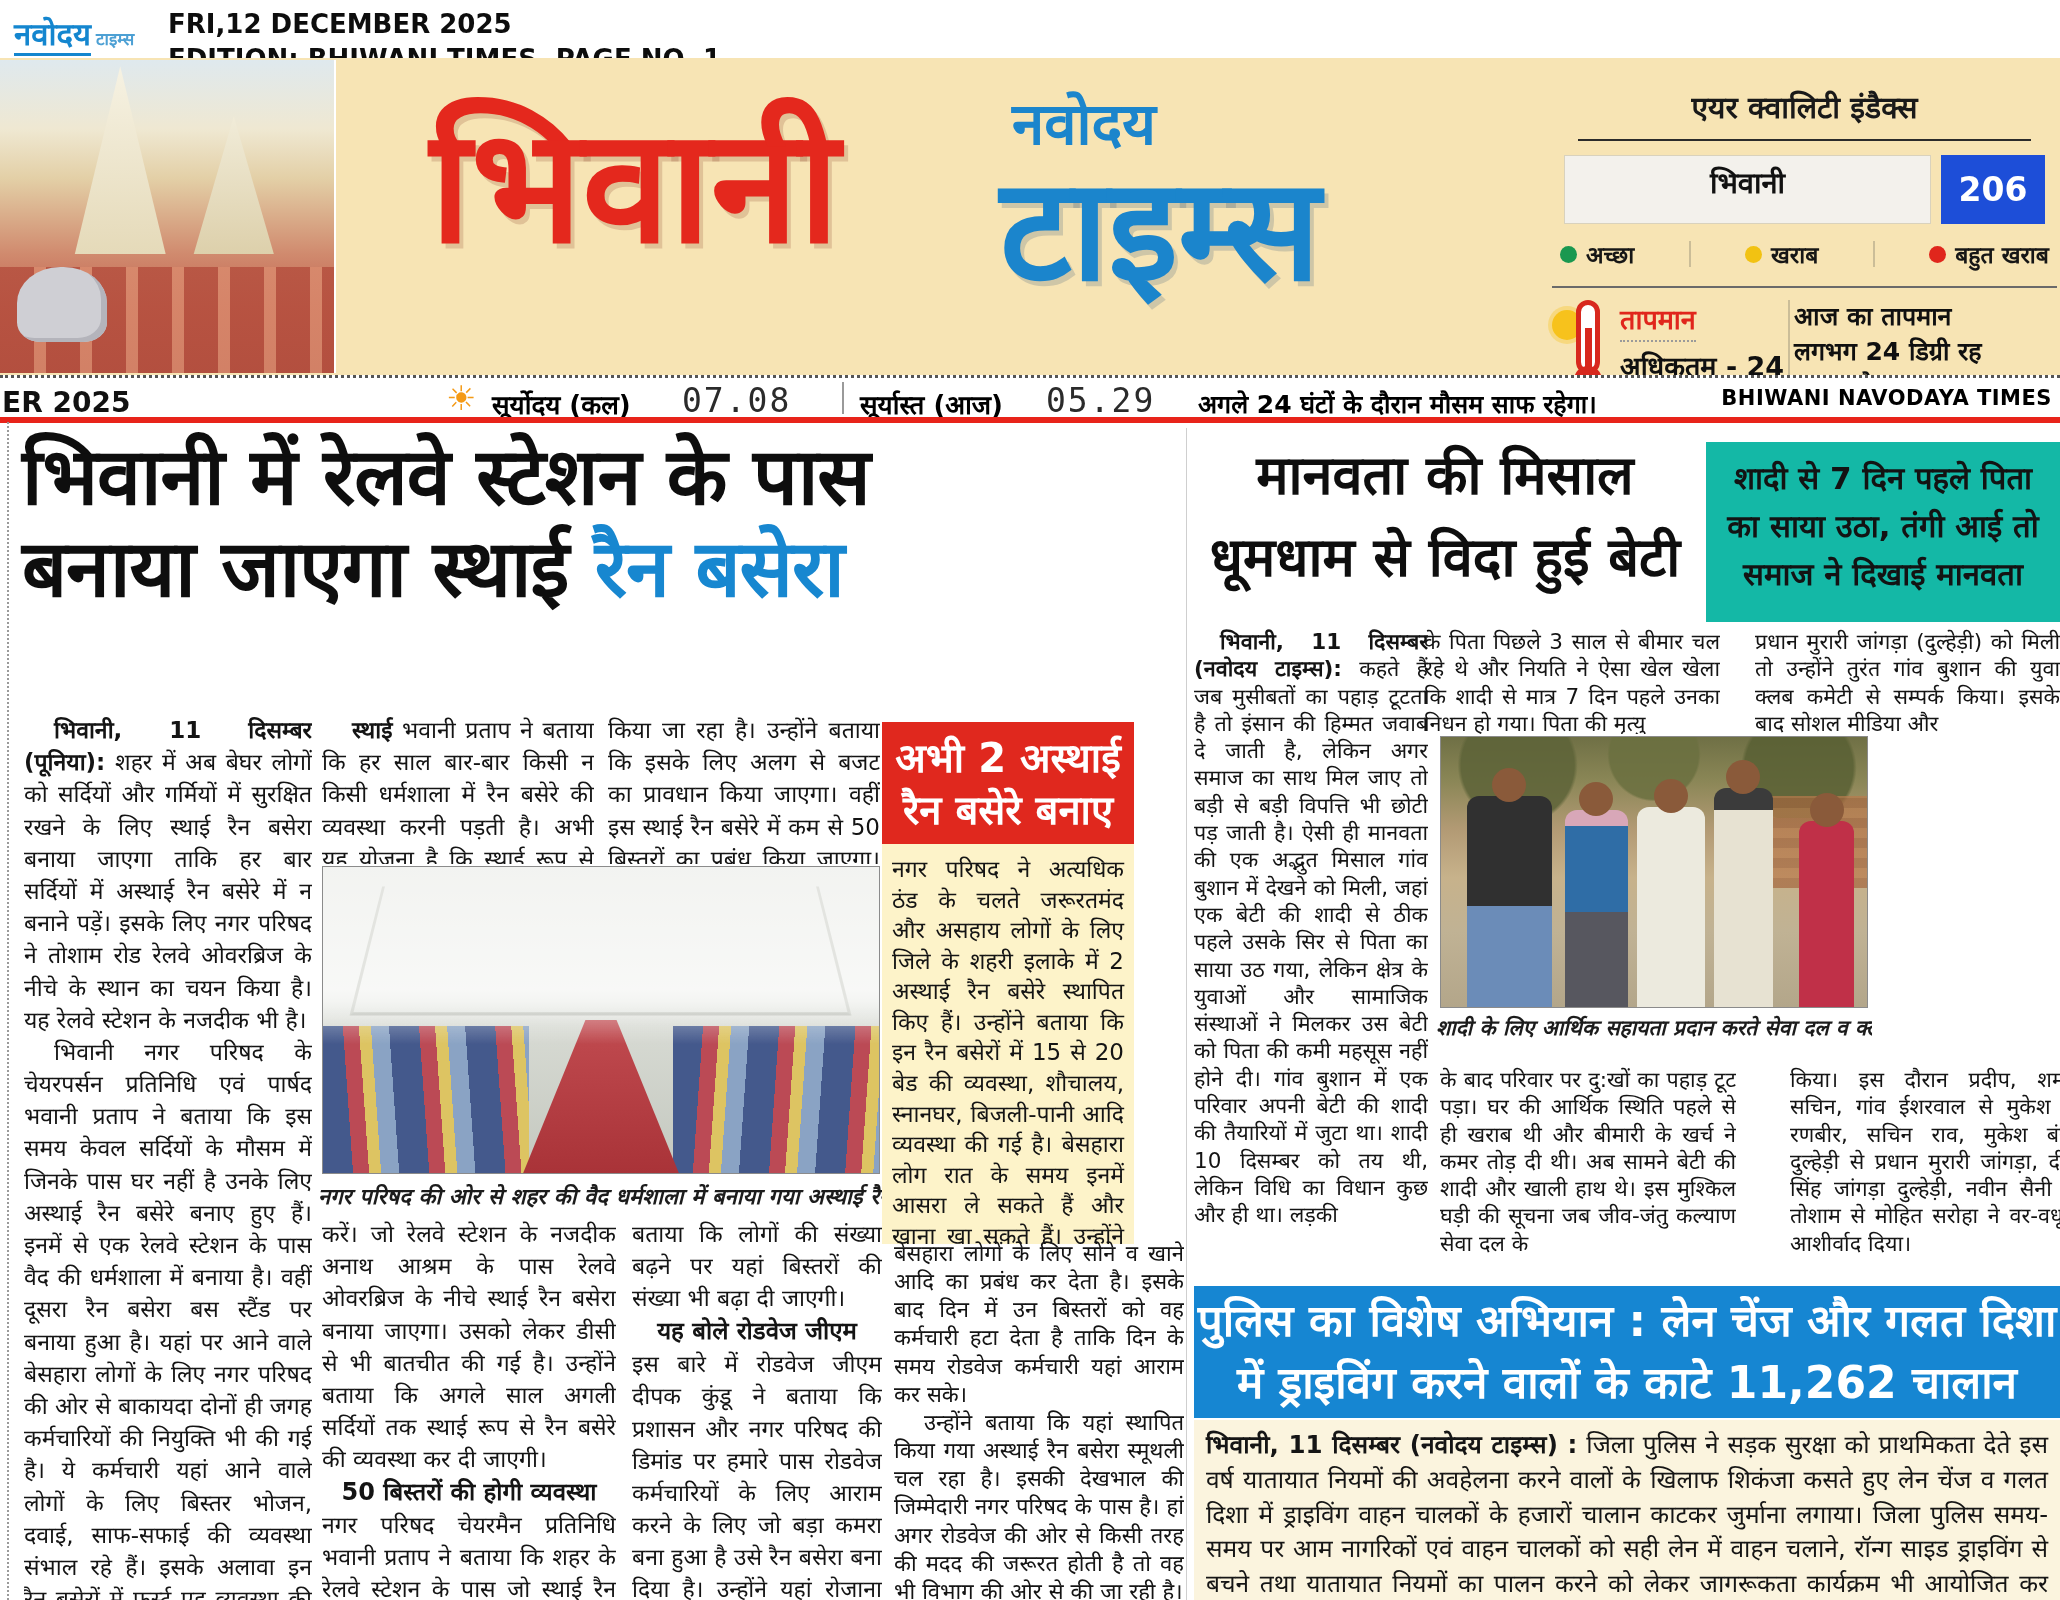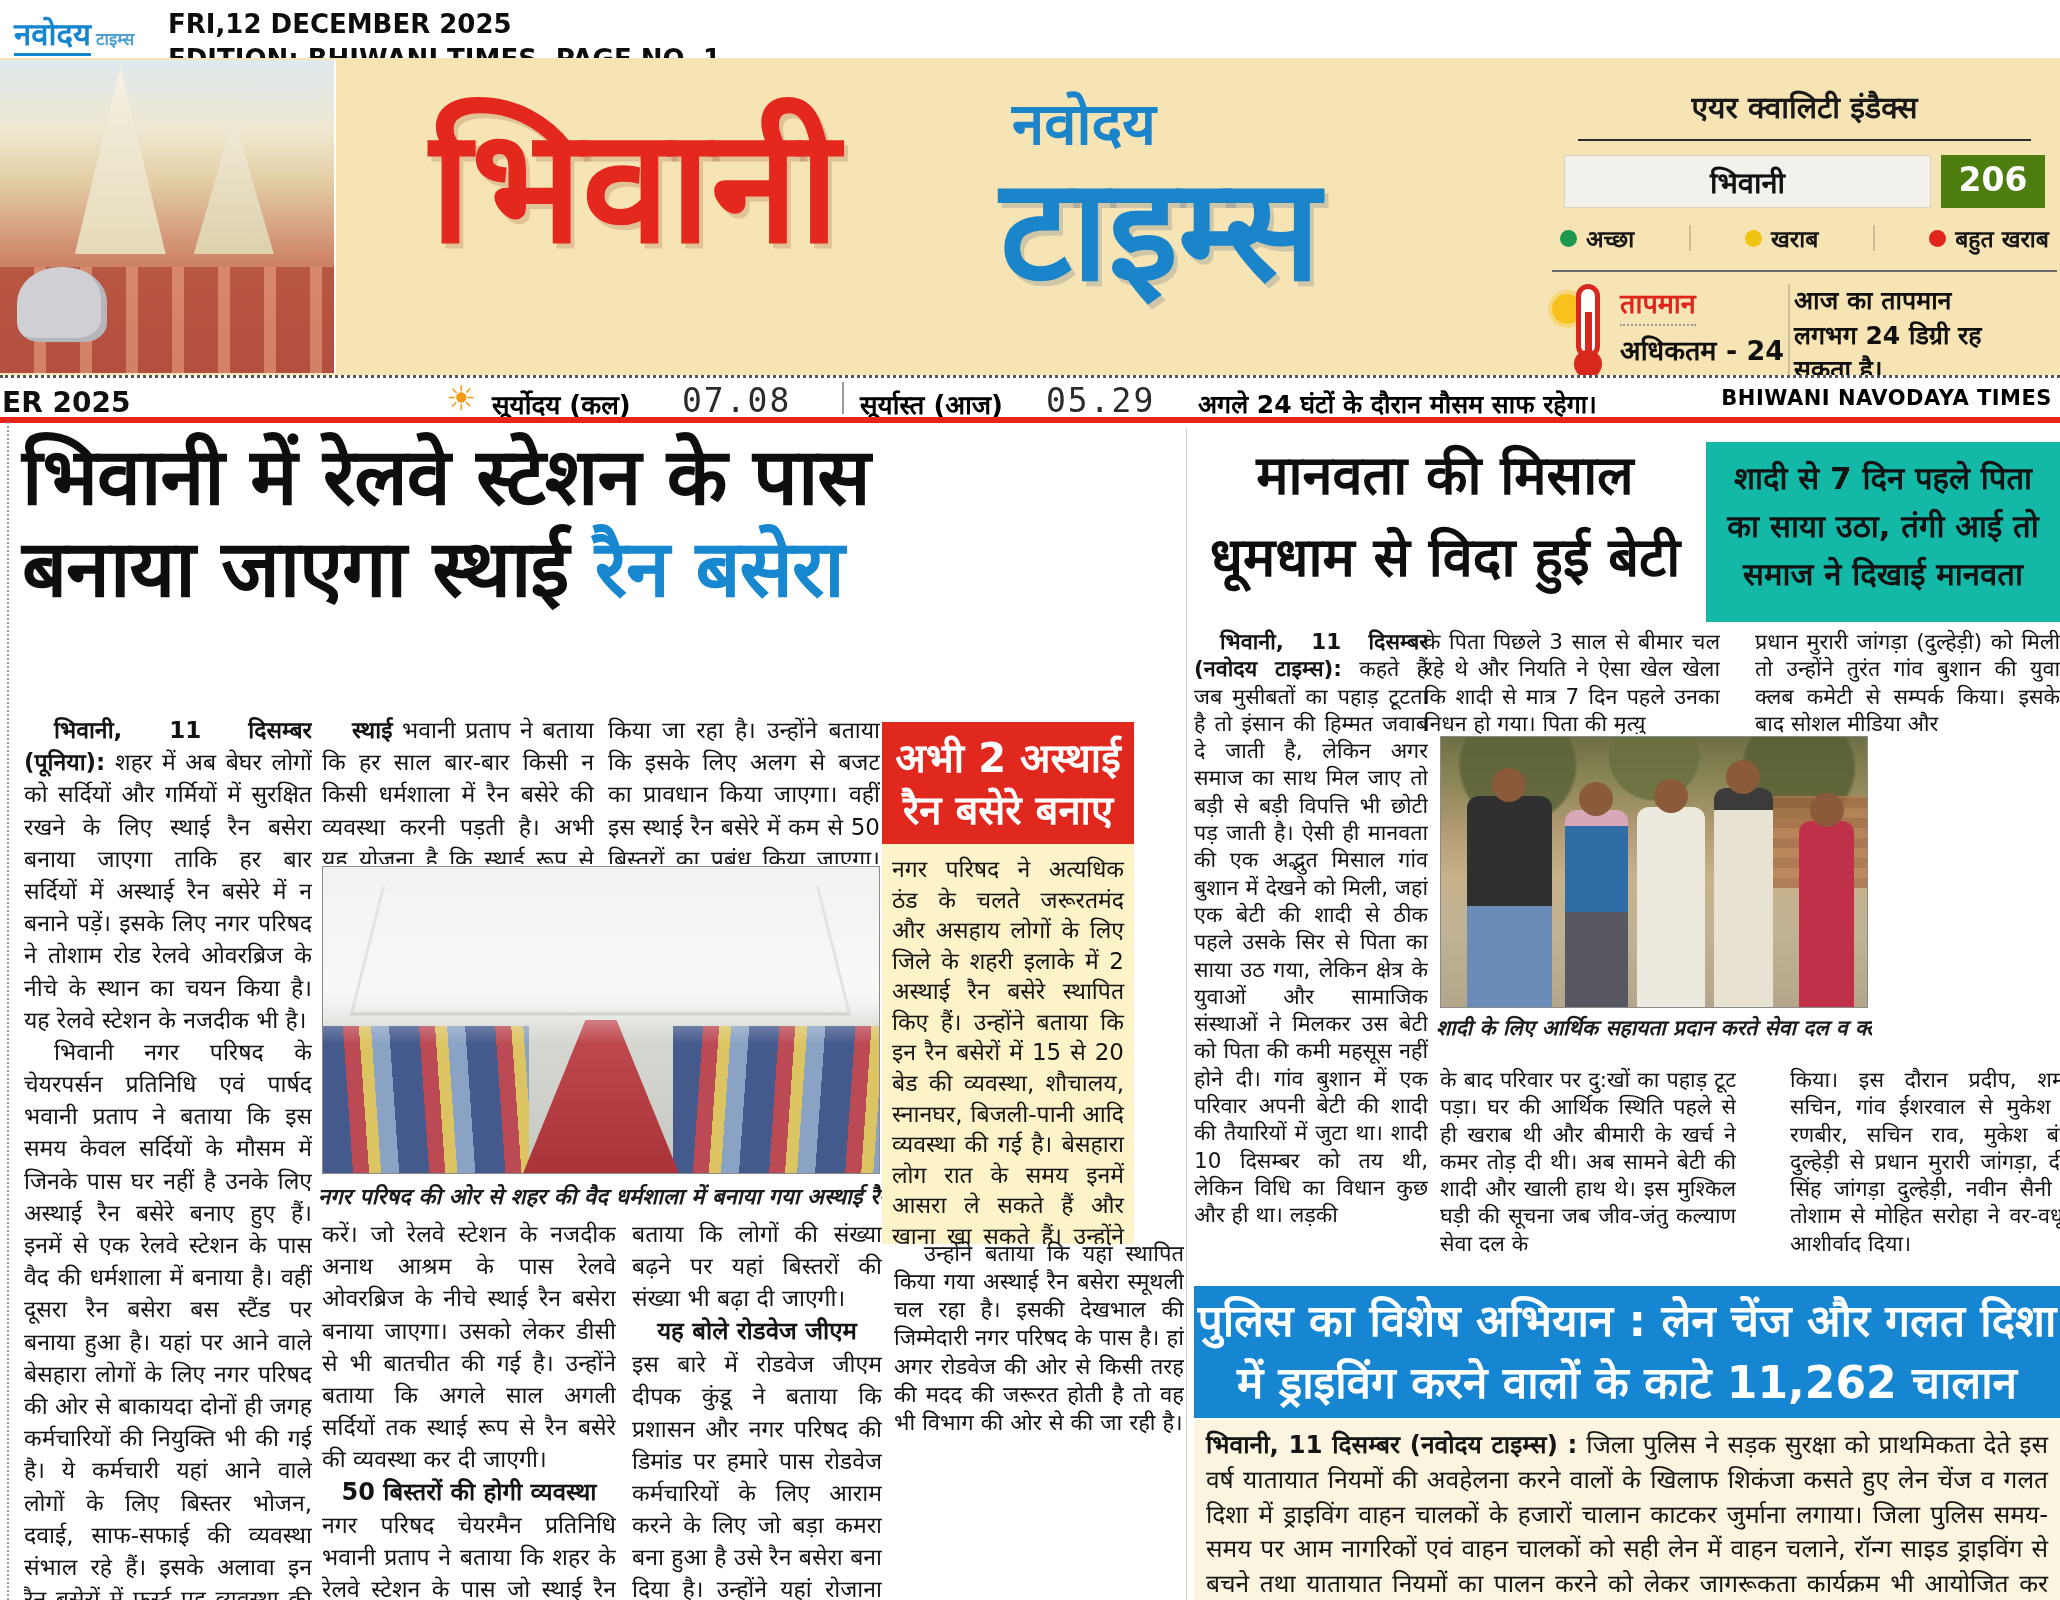--- a/index.html
+++ b/index.html
@@ -26,21 +26,21 @@
   .brand-red{left:430px;top:6px;font-size:158px;line-height:1.55;font-weight:bold;color:#e4281d;text-shadow:4px 5px 0 rgba(120,40,20,.18);white-space:nowrap}
   .brand-top{left:1012px;top:24px;font-size:58px;font-weight:bold;color:#1b85cc;white-space:nowrap}
   .brand-main{left:1000px;top:62px;font-size:142px;line-height:1.55;font-weight:bold;color:#1b85cc;text-shadow:4px 5px 0 rgba(20,60,110,.18);white-space:nowrap}
 
   
   .aqi{left:1552px;top:28px;width:505px}
   .aqi-title{text-align:center;font-size:30px;font-weight:bold;color:#191919}
   .aqi-hr{margin:12px 26px 0;border-top:2px solid #2b2b2b}
   .aqi-row{display:flex;gap:10px;margin:14px 12px 0}
   .aqi-city{flex:1;background:#f3f1ec;border:1px solid #d9d2bd;text-align:center;font-size:29px;font-weight:bold;padding:6px 0;color:#111}
-  .aqi-value{width:104px;background:#4d7c0f;color:#fff;text-align:center;font-size:33px;font-weight:bold;padding:5px 0}
+  .aqi-value{width:104px;background:#1d4ed8;color:#fff;text-align:center;font-size:33px;font-weight:bold;padding:15px 0}
   .aqi-legend{display:flex;justify-content:space-between;align-items:center;margin:14px 8px 0}
   .leg{display:flex;align-items:center;gap:9px;font-size:23px;font-weight:bold;color:#161616}
   .dot{width:17px;height:17px;border-radius:50%}
   .dot-good{background:#1a9850}.dot-bad{background:#f2c212}.dot-vbad{background:#e0261c}
   .leg-sep{width:2px;height:26px;background:#cbbd98}
   .aqi-hr2{margin:16px 0 0;border-top:2px solid #6a6a6a}
   .temp-wrap{display:flex;gap:4px;margin-top:12px;align-items:flex-start}
   .temp-icon{position:relative;width:64px;height:100px;flex:0 0 64px}
   .temp-sun{position:absolute;left:0;top:10px;width:30px;height:30px;border-radius:50%;background:#f7c21c;box-shadow:0 0 0 4px rgba(247,194,28,.35)}
   .temp-tube{position:absolute;left:24px;top:0;width:24px;height:74px;border:5px solid #d8281e;border-radius:13px;background:#fff}
@@ -254,20 +254,21 @@
 
   <div class="abs sidebox">
     <div class="box-head">
       <div>अभी 2 अस्थाई</div>
       <div>रैन बसेरे बनाए</div>
     </div>
     <div class="box-body">नगर परिषद ने अत्यधिक ठंड के चलते जरूरतमंद और असहाय लोगों के लिए जिले के शहरी इलाके में 2 अस्थाई रैन बसेरे स्थापित किए हैं। उन्होंने बताया कि इन रैन बसेरों में 15 से 20 बेड की व्यवस्था, शौचालय, स्नानघर, बिजली-पानी आदि व्यवस्था की गई है। बेसहारा लोग रात के समय इनमें आसरा ले सकते हैं और खाना खा सकते हैं। उन्होंने बताया कि हर साल अस्थाई रैन बसेरों की समस्या से छुटकारा पाने के लिए ही अगले साल से स्थाई रैन बसेरा बनाया जा रहा है।</div>
   </div>
 
   <div class="abs btxt c4">
+    <p style="text-indent:0">बेसहारा लोगों के लिए सोने व खाने आदि का प्रबंध कर देता है। इसके बाद दिन में उन बिस्तरों को वह कर्मचारी हटा देता है ताकि दिन के समय रोडवेज कर्मचारी यहां आराम कर सके।</p>
     <p>उन्होंने बताया कि यहां स्थापित किया गया अस्थाई रैन बसेरा स्मूथली चल रहा है। इसकी देखभाल की जिम्मेदारी नगर परिषद के पास है। हां अगर रोडवेज की ओर से किसी तरह की मदद की जरूरत होती है तो वह भी विभाग की ओर से की जा रही है।</p>
   </div>
 
   <div class="abs h2a">मानवता की मिसाल</div>
   <div class="abs h2b">धूमधाम से विदा हुई बेटी</div>
   <div class="abs highlight">शादी से 7 दिन पहले पिता का साया उठा, तंगी आई तो समाज ने दिखाई मानवता</div>
 
   <div class="abs rtxt r1">
     <p><span class="dl">भिवानी, 11 दिसम्बर (नवोदय टाइम्स):</span><span> कहते हैं जब मुसीबतों का पहाड़ टूटता है तो इंसान की हिम्मत जवाब दे जाती है, लेकिन अगर समाज का साथ मिल जाए तो बड़ी से बड़ी विपत्ति भी छोटी पड़ जाती है। ऐसी ही मानवता की एक अद्भुत मिसाल गांव बुशान में देखने को मिली, जहां एक बेटी की शादी से ठीक पहले उसके सिर से पिता का साया उठ गया, लेकिन क्षेत्र के युवाओं और सामाजिक संस्थाओं ने मिलकर उस बेटी को पिता की कमी महसूस नहीं होने दी। गांव बुशान में एक परिवार अपनी बेटी की शादी की तैयारियों में जुटा था। शादी 10 दिसम्बर को तय थी, लेकिन विधि का विधान कुछ और ही था। लड़की</span></p>
   </div>

